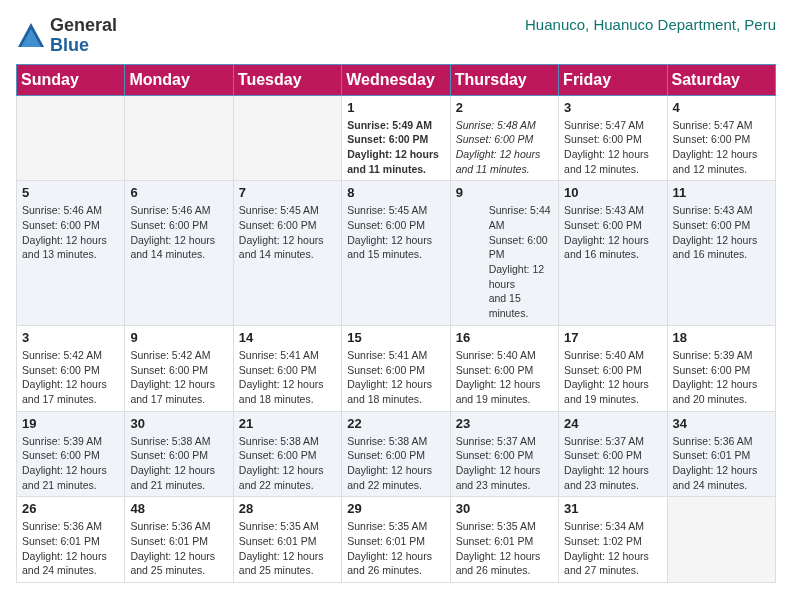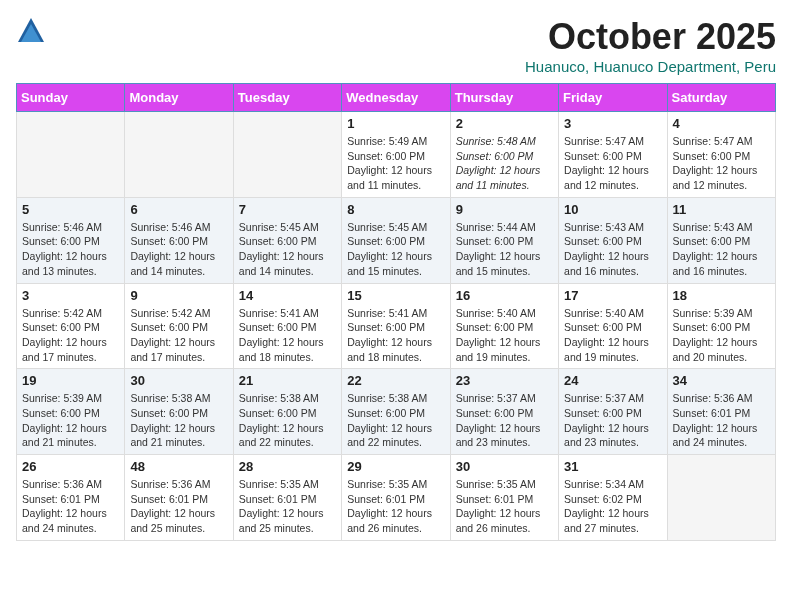--- a/index.html
+++ b/index.html
@@ -52,25 +52,25 @@
       font-size: 15px;
       color: #0f766e;
     }
     .calendar {
       width: 100%;
       border-collapse: collapse;
       border: 1px solid #ccc;
       font-size: 11px;
     }
     .calendar th {
-      background: #d946ef;
+      background: #be185d;
       color: #fff;
       padding: 6px 4px;
       text-align: left;
-      font-size: 13px;
+      font-size: 16px;
       border: 1px solid #5090c0;
     }
     .calendar td {
       vertical-align: top;
       padding: 4px 5px;
       border: 1px solid #ddd;
       min-height: 80px;
       width: 108px;
       background: #fff;
     }
@@ -95,23 +95,26 @@
   </style>
 </head>
 <body>
 
 <div class="header">
   <div class="logo">
     <svg class="logo-icon" viewBox="0 0 30 30" xmlns="http://www.w3.org/2000/svg">
       <polygon points="15,2 28,26 2,26" fill="#2060a0"></polygon>
       <polygon points="15,8 25,26 5,26" fill="#4090d0"></polygon>
     </svg>
+    <div class="logo-text">
+      <span class="logo-general">General</span>
+      <span class="logo-blue">Blue</span>
+    </div>
   </div>
   <div class="title-area">
-    <div class="month-title">October 2025</div>
     <div class="subtitle">Huanuco, Huanuco Department, Peru</div>
   </div>
 </div>
 
 <table class="calendar">
   <thead>
     <tr>
     <th>Sunday</th>
         <th>Monday</th>
         <th>Tuesday</th>
@@ -121,21 +124,21 @@
         <th>Saturday</th>
       </tr>
   </thead>
   <tbody id="calendar-body">
   <tr>
         <td class="empty"></td>
         <td class="empty"></td>
         <td class="empty"></td>
         <td>
           <span class="day-num">1</span>
-          <div class="day-info" style="white-space: pre-line;">Sunrise: 5:49 AM
+          <div class="day-info" style="white-space: pre-line; font-weight: bold;">Sunrise: 5:49 AM
 Sunset: 6:00 PM
 Daylight: 12 hours
 and 11 minutes.</div>
         </td>
         <td>
           <span class="day-num">2</span>
           <div class="day-info" style="white-space: pre-line; font-style: italic;">Sunrise: 5:48 AM
 Sunset: 6:00 PM
 Daylight: 12 hours
 and 11 minutes.</div>
@@ -179,21 +182,21 @@
         </td>
         <td>
           <span class="day-num">8</span>
           <div class="day-info" style="white-space: pre-line;">Sunrise: 5:45 AM
 Sunset: 6:00 PM
 Daylight: 12 hours
 and 15 minutes.</div>
         </td>
         <td>
           <span class="day-num">9</span>
-          <div class="day-info" style="white-space: pre-line;">Sunrise: 5:44 AM
+          <div class="day-info" style="white-space: pre-line; margin-left: 33px;">Sunrise: 5:44 AM
 Sunset: 6:00 PM
 Daylight: 12 hours
 and 15 minutes.</div>
         </td>
         <td>
           <span class="day-num">10</span>
           <div class="day-info" style="white-space: pre-line;">Sunrise: 5:43 AM
 Sunset: 6:00 PM
 Daylight: 12 hours
 and 16 minutes.</div>
@@ -340,20 +343,20 @@
         <td>
           <span class="day-num">30</span>
           <div class="day-info" style="white-space: pre-line;">Sunrise: 5:35 AM
 Sunset: 6:01 PM
 Daylight: 12 hours
 and 26 minutes.</div>
         </td>
         <td>
           <span class="day-num">31</span>
           <div class="day-info" style="white-space: pre-line;">Sunrise: 5:34 AM
-Sunset: 6:02 PM
+Sunset: 1:02 PM
 Daylight: 12 hours
 and 27 minutes.</div>
         </td>
         <td class="empty"></td>
       </tr>
     </tbody>
 </table>
 
 </body></html>

